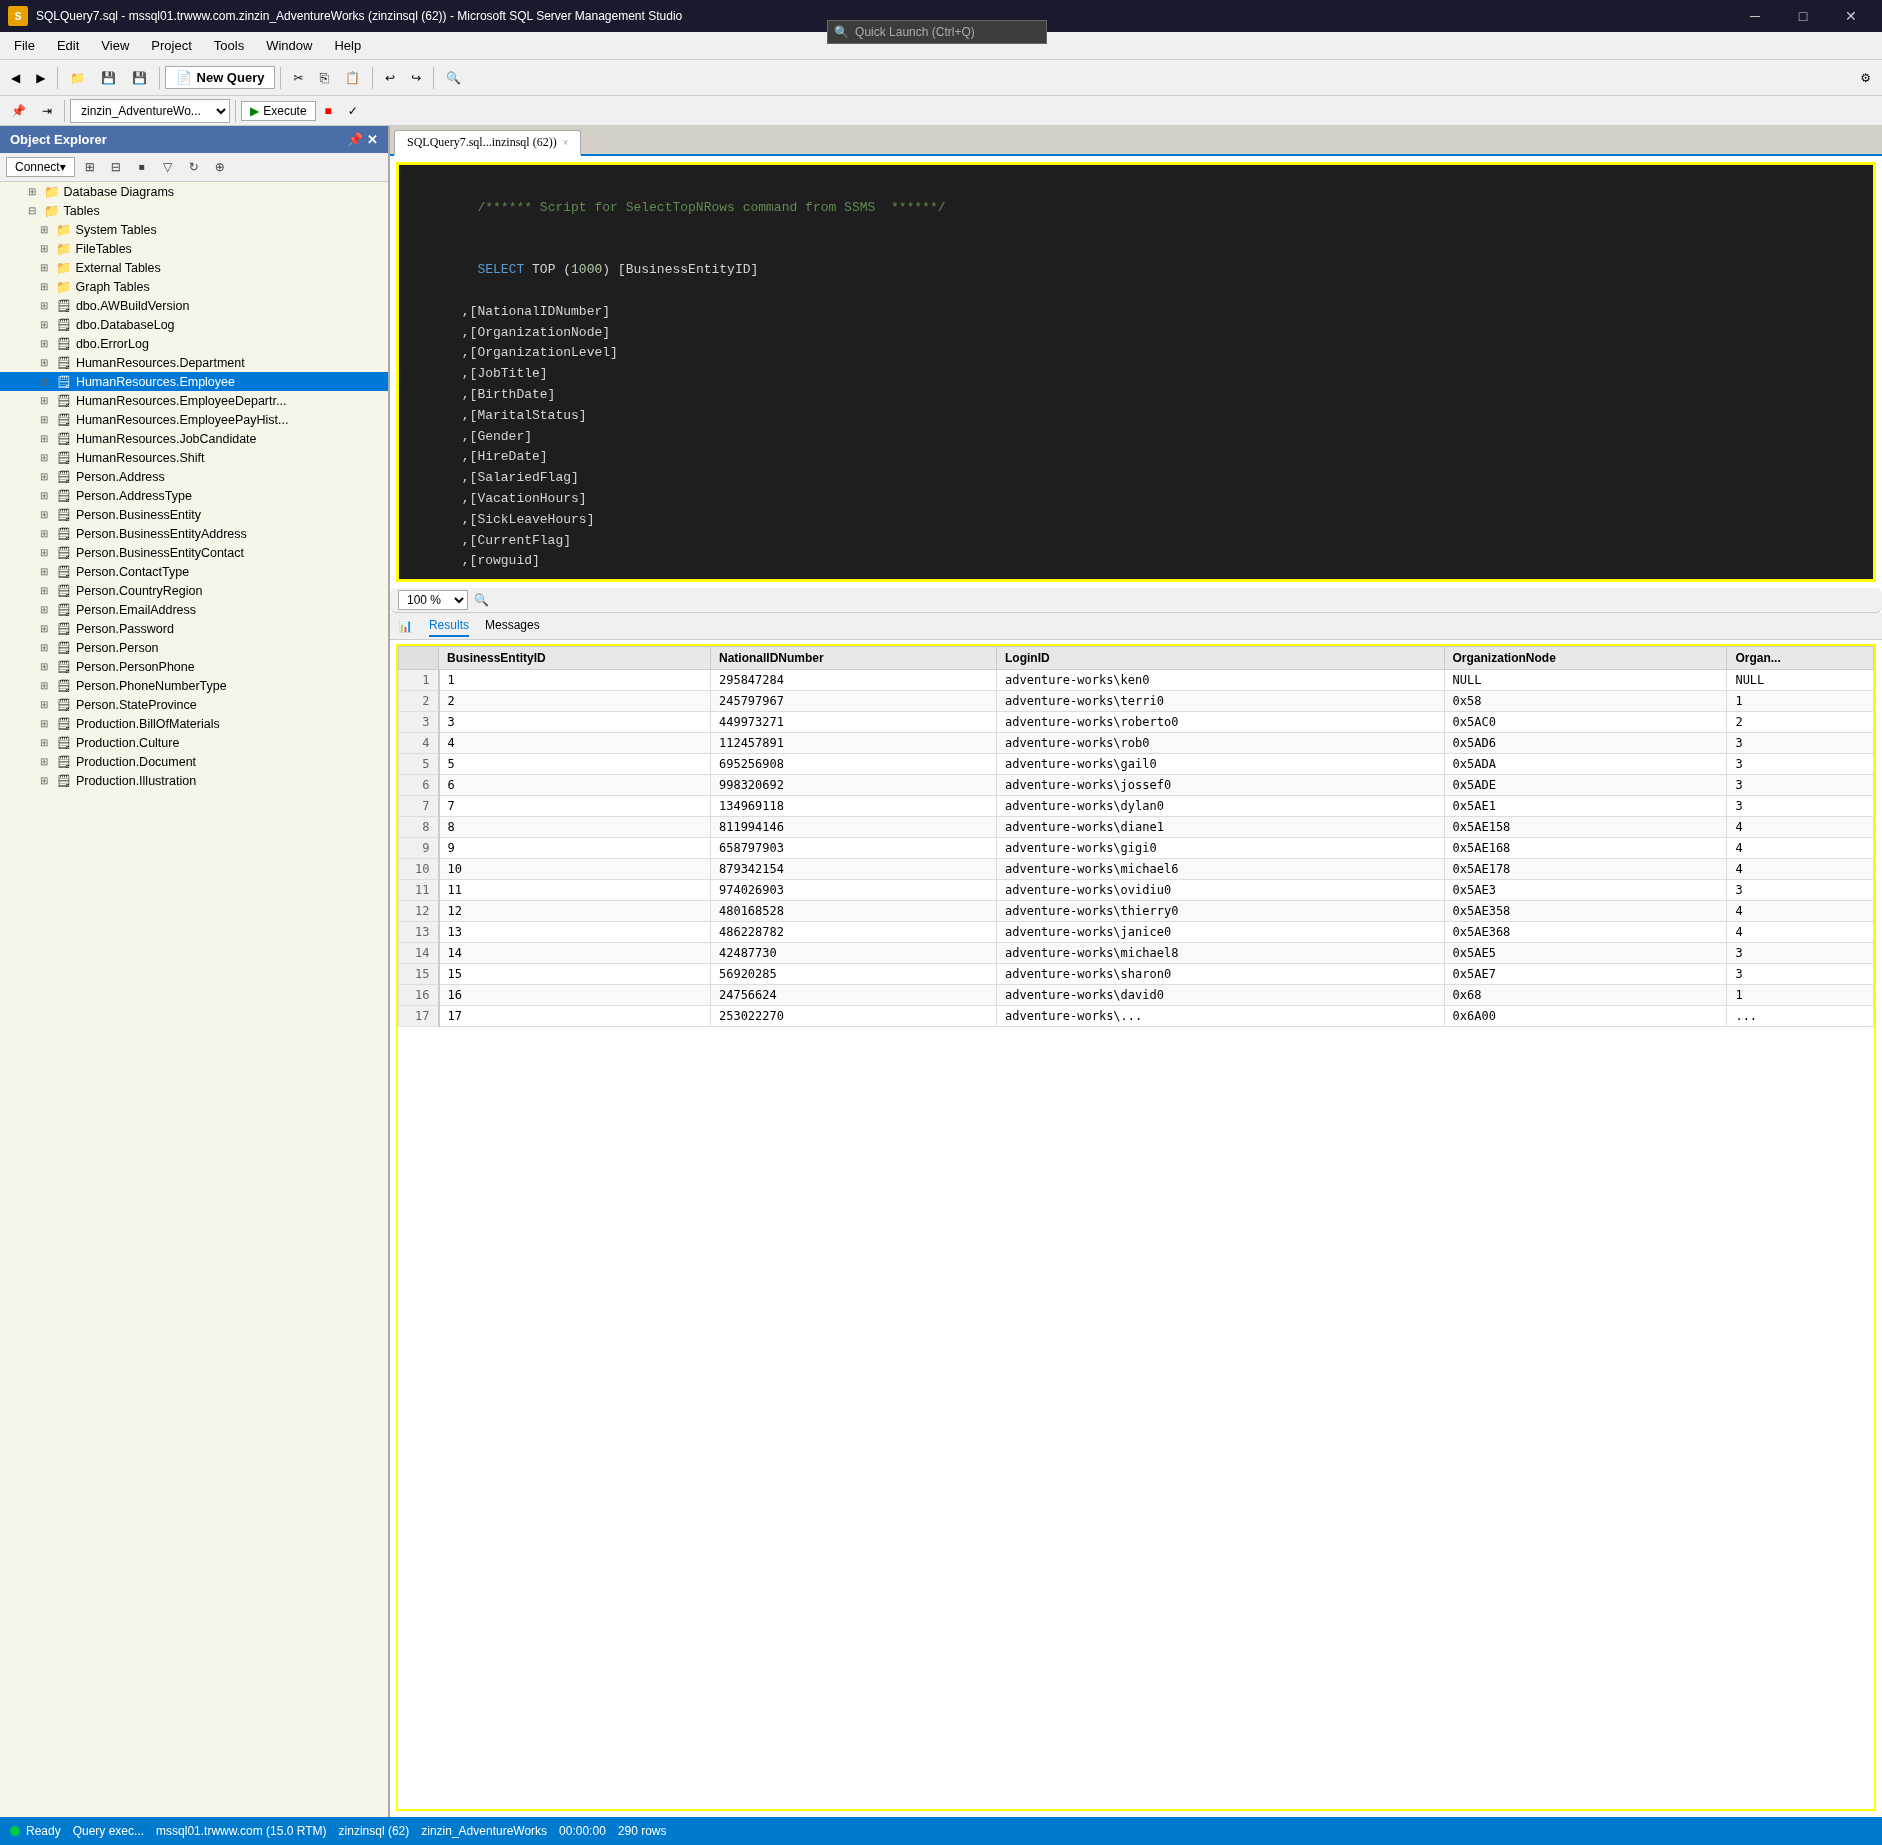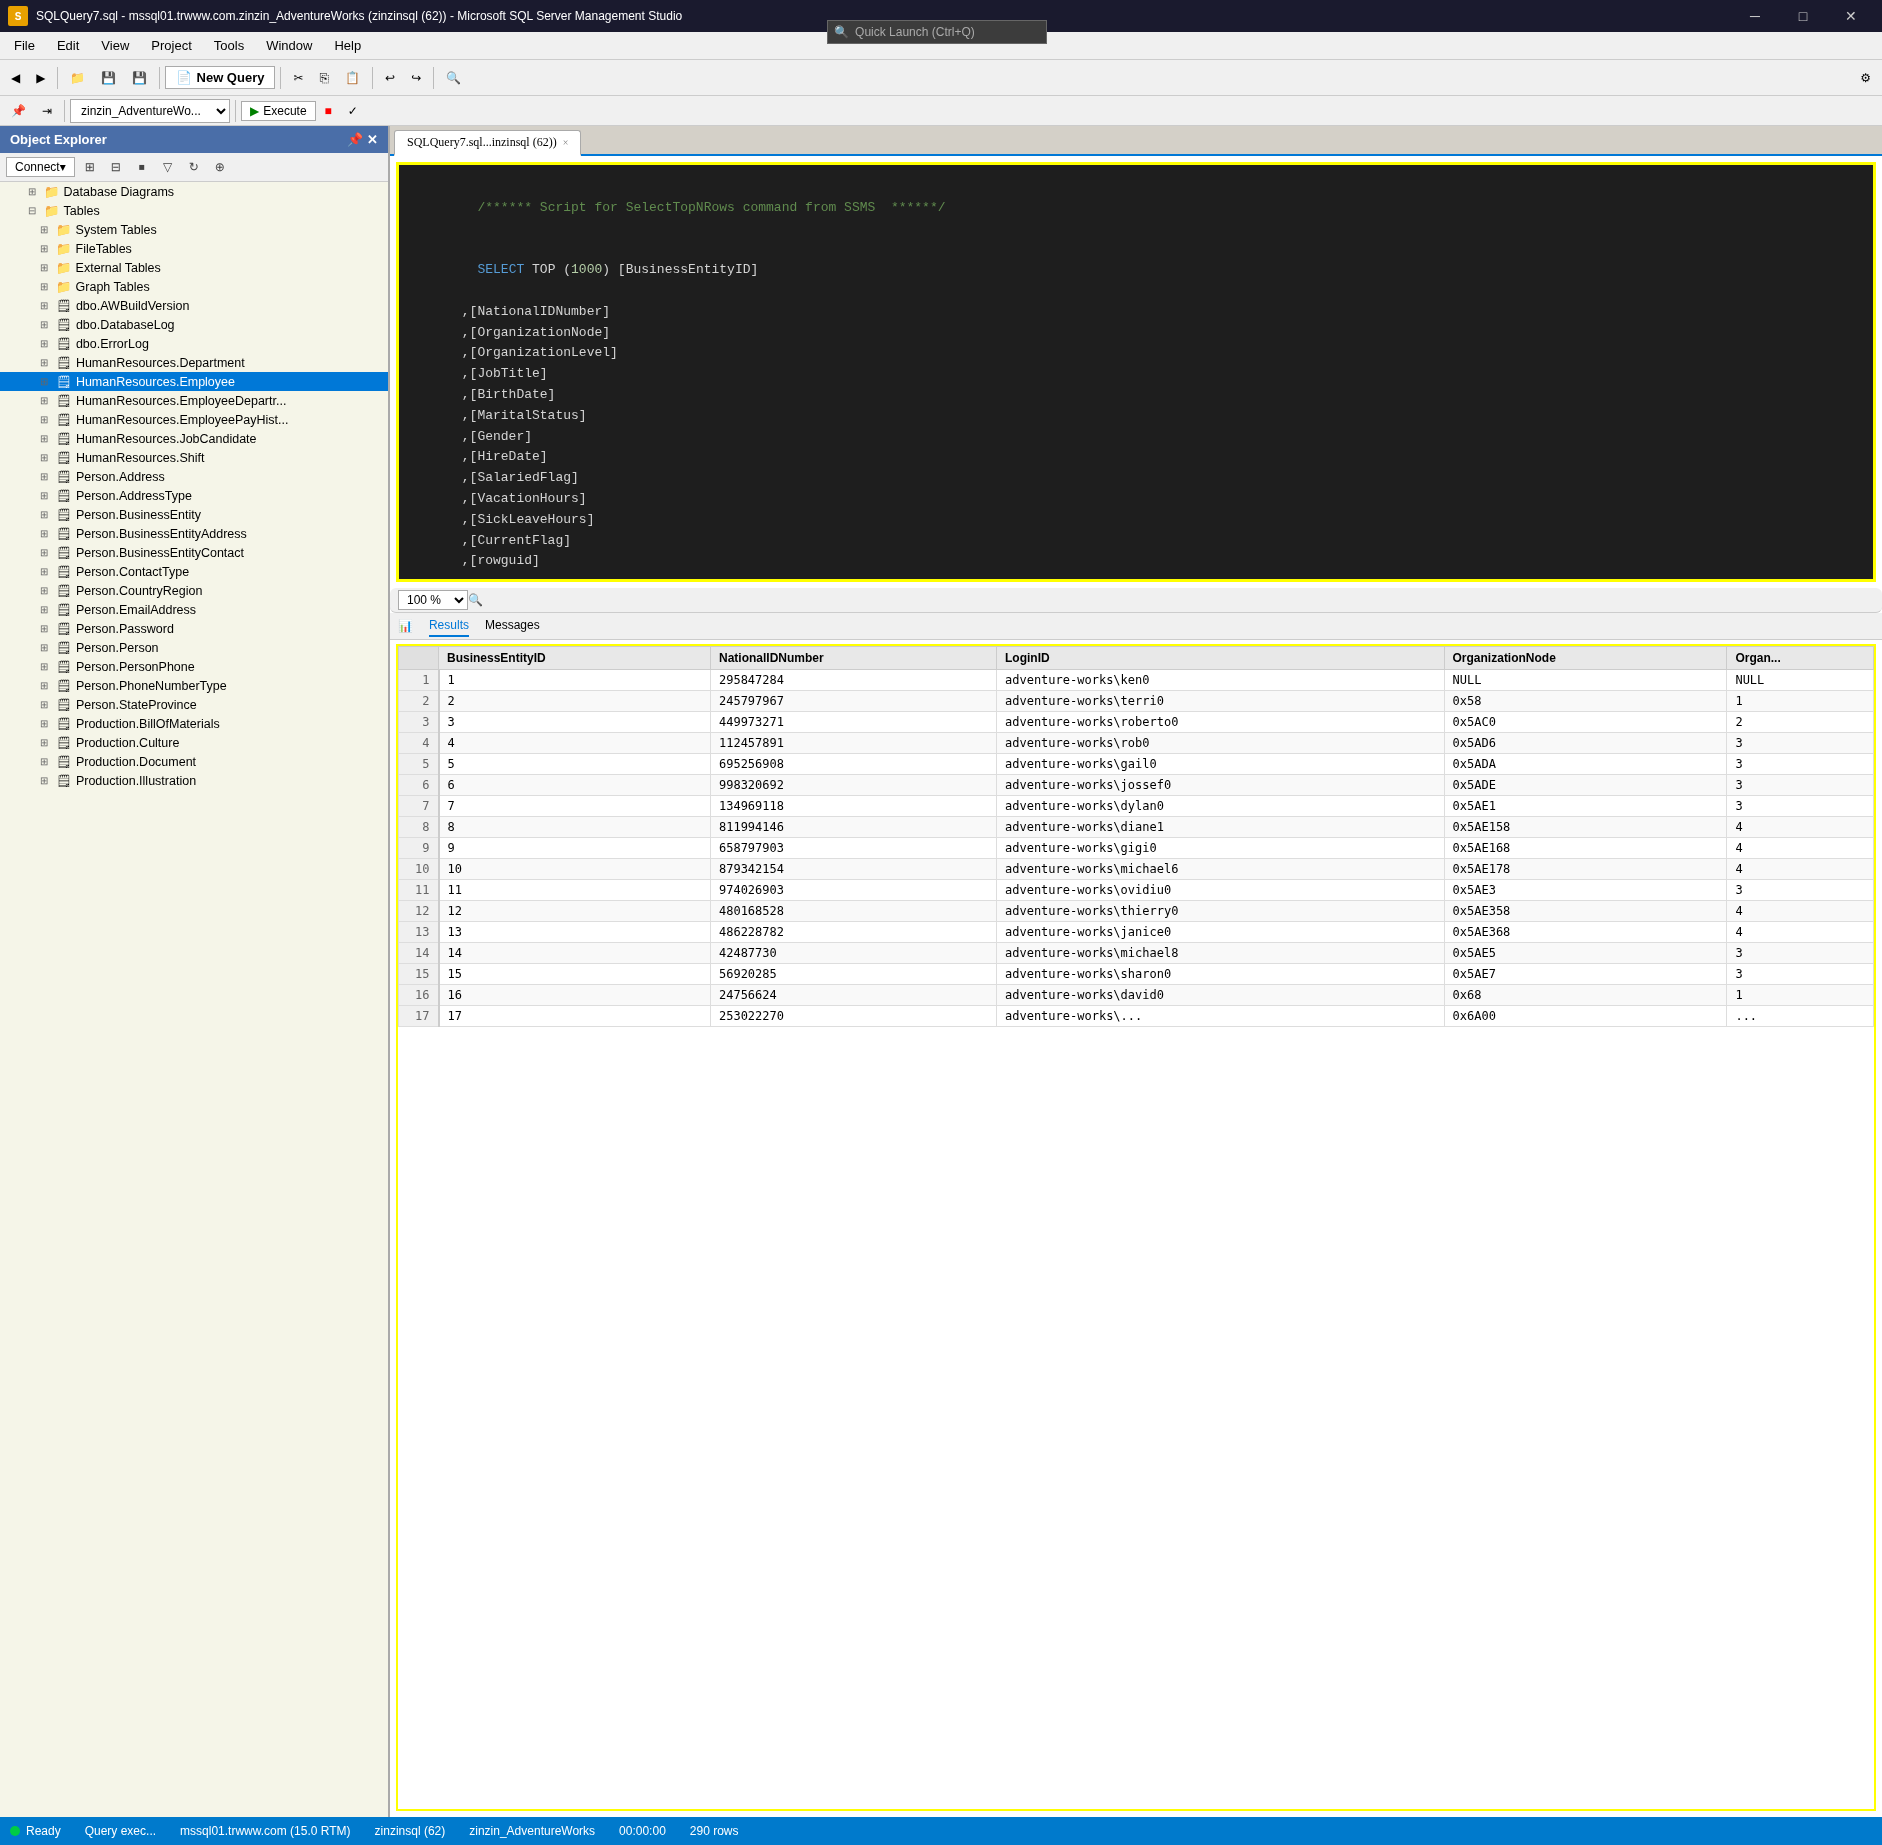--- a/index.html
+++ b/index.html
@@ -126,21 +126,21 @@
     }
 
     
     .status-bar {
       background: #007acc;
       color: #fff;
       height: 28px;
       display: flex;
       align-items: center;
       padding: 0 10px;
-      gap: 24px;
+      gap: 12px;
       font-size: 12px;
       position: absolute;
       bottom: 0;
       left: 0;
       right: 0;
     }
     .status-ready { display: flex; align-items: center; gap: 6px; }
     .status-dot { width: 10px; height: 10px; background: #00cc44; border-radius: 50%; }
 
     
@@ -249,20 +249,21 @@
     .sql-line { line-height: 1.6; white-space: pre; }
 
     
     .zoom-bar {
       background: #f0f0f0;
       display: flex;
       align-items: center;
       padding: 2px 8px;
       border-bottom: 1px solid #ccc;
       font-size: 12px;
+      gap: 6px;
       border-radius: 6px;
     }
     .zoom-select {
       border: 1px solid #aaa;
       background: #fff;
       padding: 1px 4px;
       font-size: 12px;
       width: 70px;
     }
 

